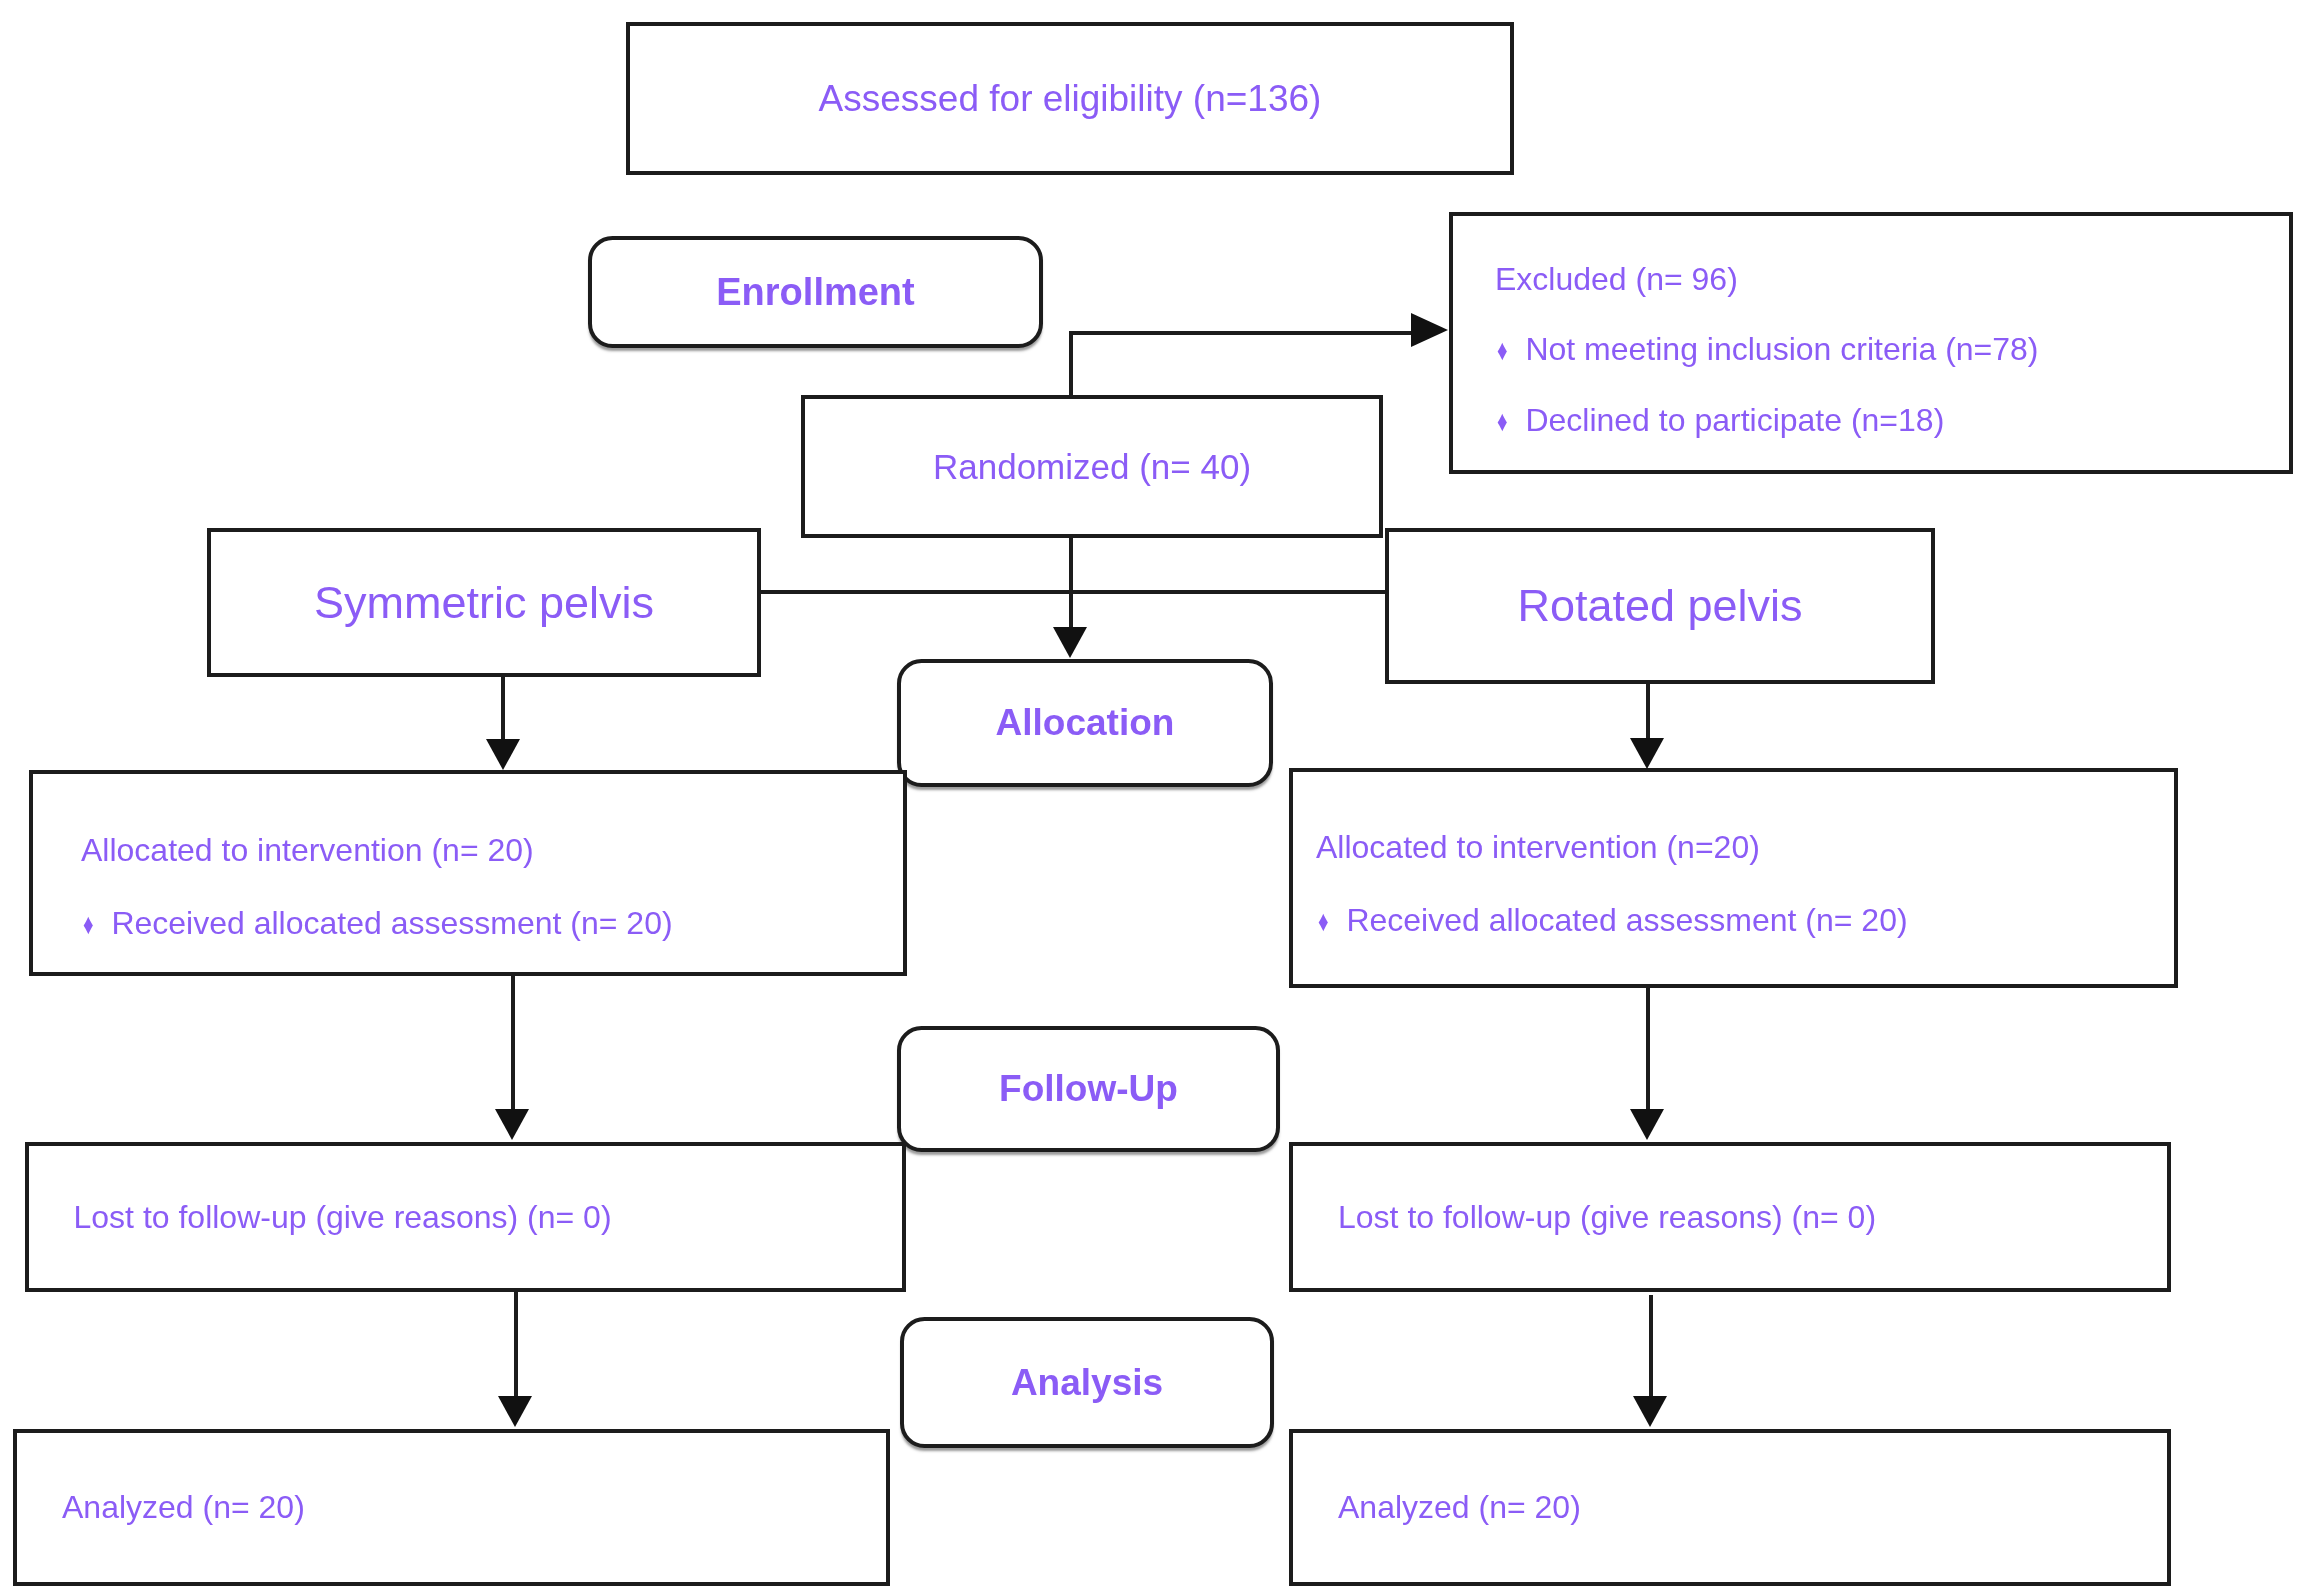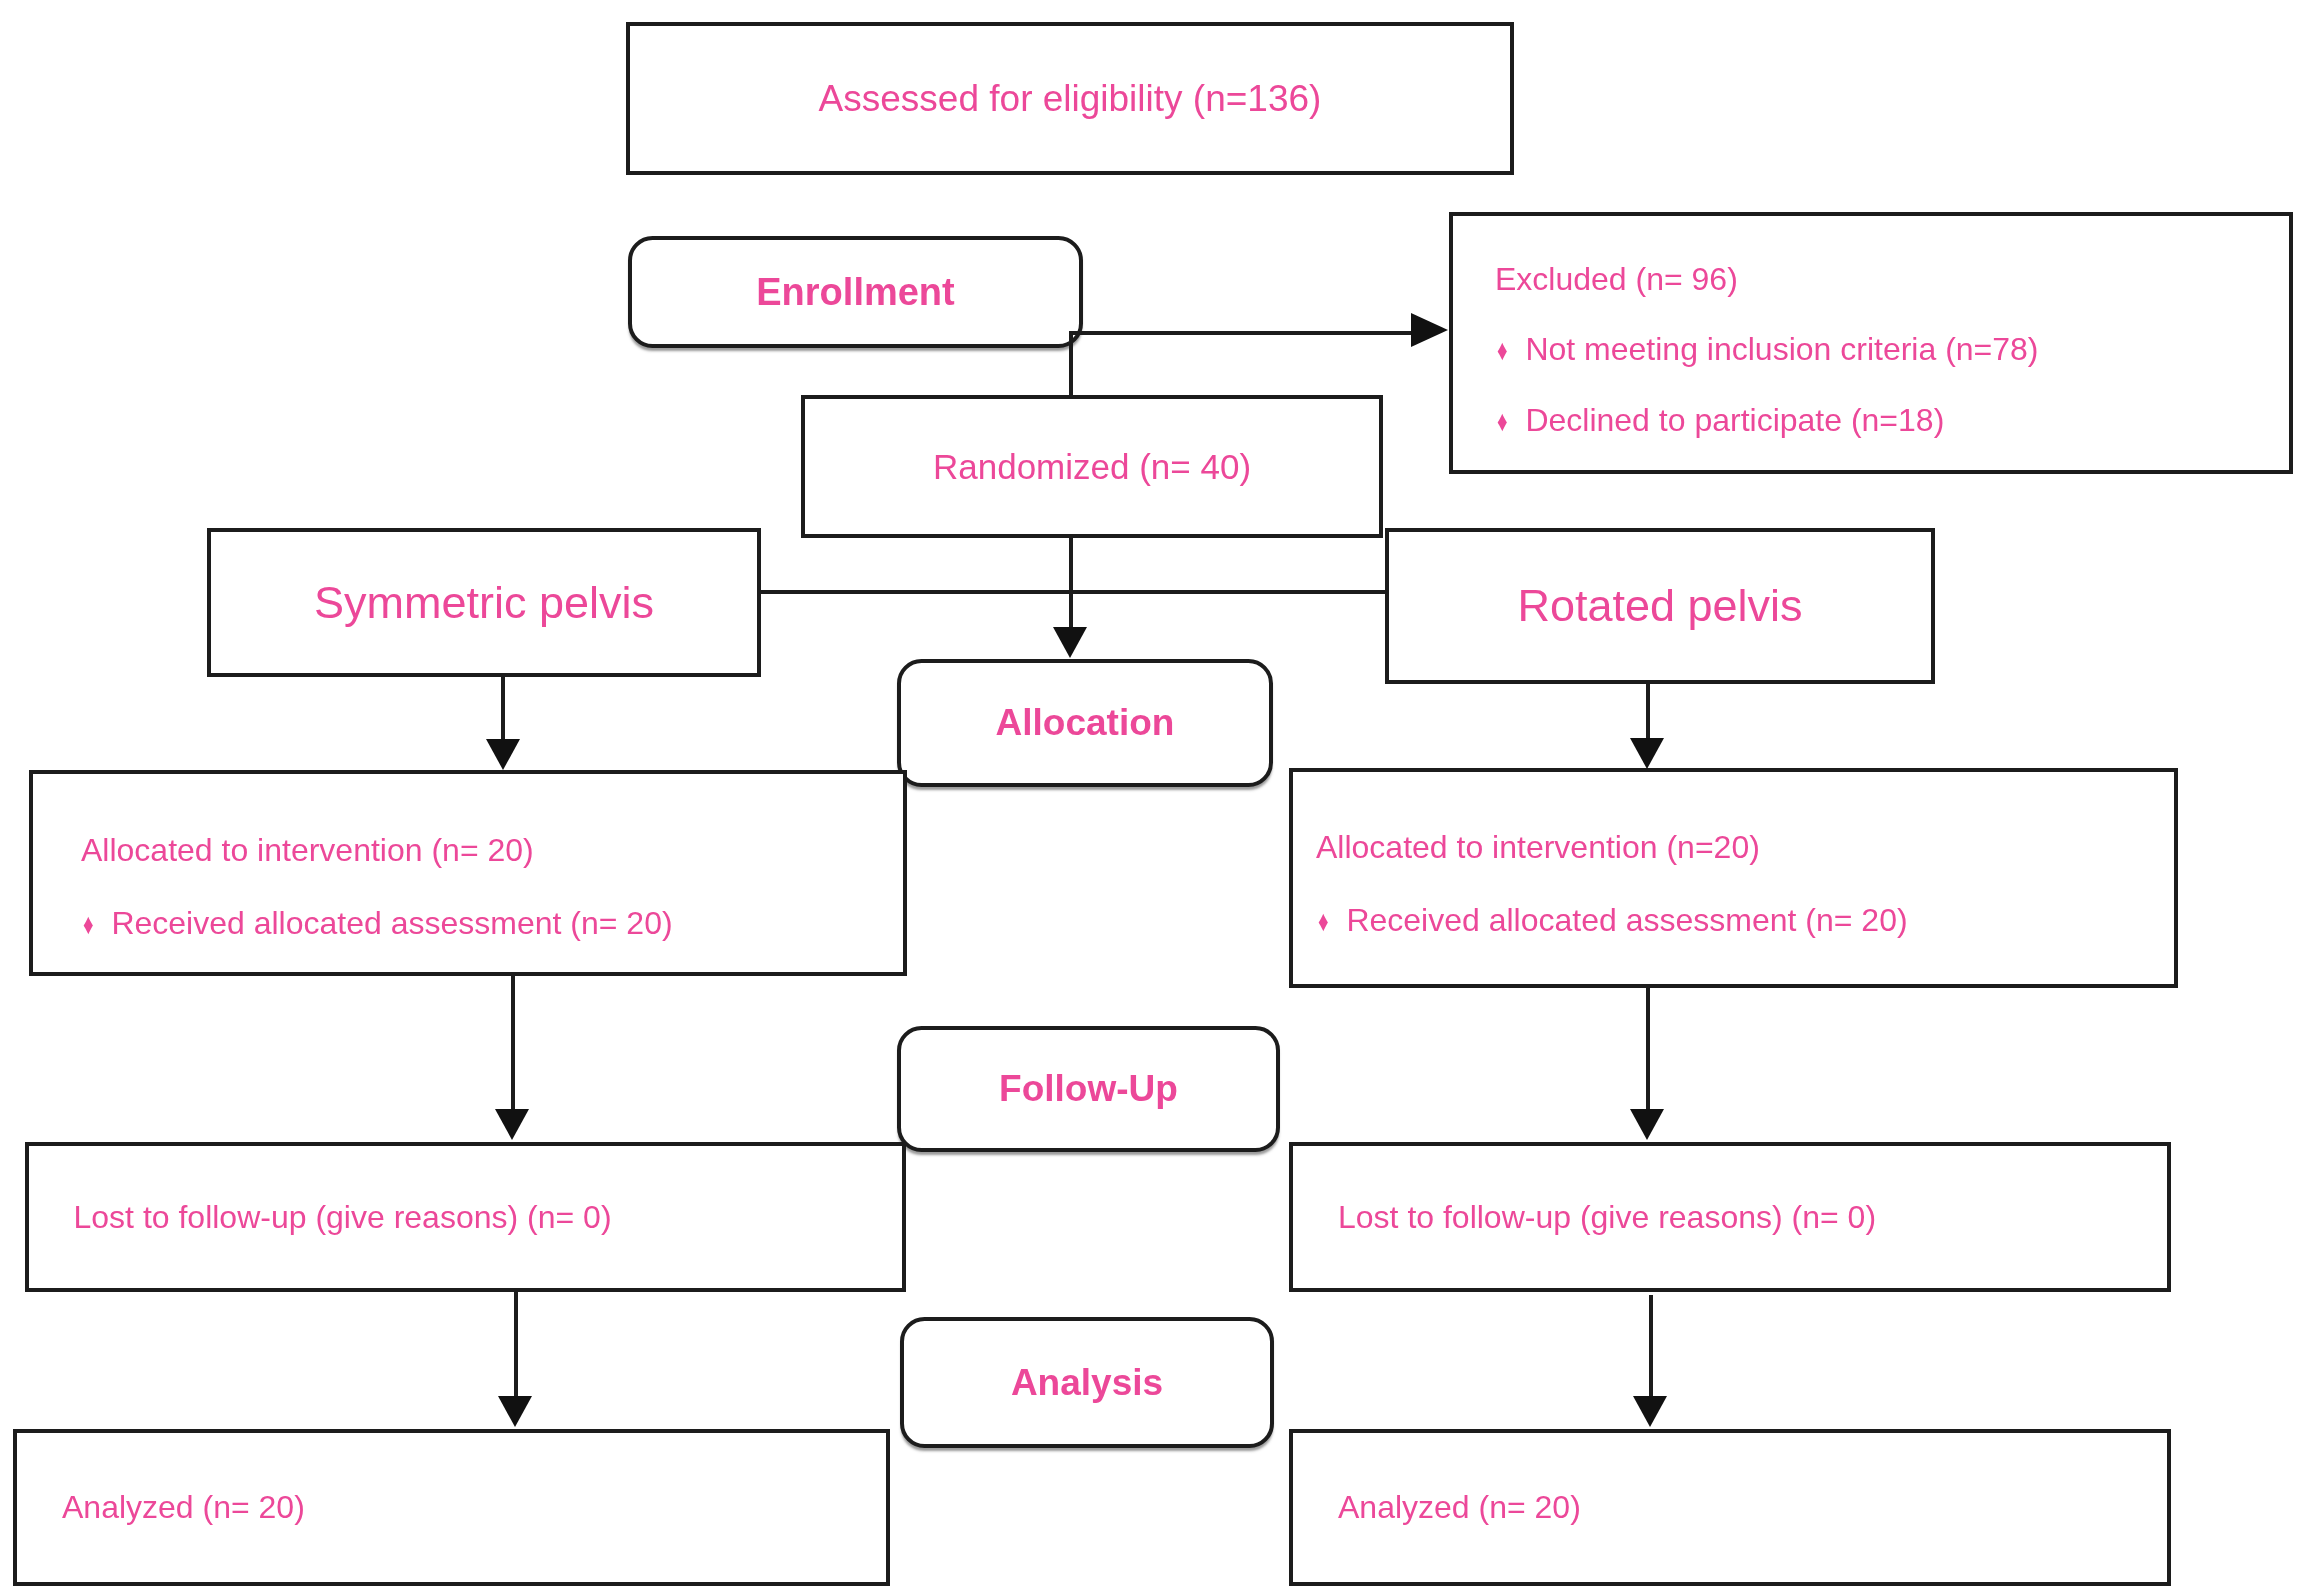--- a/index.html
+++ b/index.html
@@ -14,21 +14,21 @@
     background: #ffffff;
     font-family: "Liberation Sans", sans-serif;
     color: #1d1d1d;
     overflow: hidden;
   }
   .box {
     position: absolute;
     background: #ffffff;
     border: 4.4px solid #1c1c1c;
     box-sizing: border-box;
-    color: #ec4899;
+    color: #8b5cf6;
   }
   .center {
     display: flex;
     align-items: center;
     justify-content: center;
     text-align: center;
   }
   .left-center {
     display: flex;
     align-items: center;
@@ -67,21 +67,21 @@
   .arrow-right {
     position: absolute;
     width: 0; height: 0;
     border-top: 17.5px solid transparent;
     border-bottom: 17.5px solid transparent;
     border-left: 37px solid #111111;
   }
 
   
   #assessed   { left: 626px;  top: 22px;   width: 888px; height: 153px; font-size: 37px; }
-  #enrollment { left: 588px;  top: 236px;  width: 455px;  height: 112px; font-size: 38px; margin-left: 40px; }
+  #enrollment { left: 588px;  top: 236px;  width: 455px;  height: 112px; font-size: 38px; }
   #excluded   { left: 1449px; top: 212px;  width: 844px;  height: 262px; font-size: 32px; padding-left: 42px; }
   #randomized { left: 801px;  top: 395px;  width: 582px;  height: 143px; font-size: 35px; }
   #sym-pelvis { left: 207px;  top: 528px;  width: 554px;  height: 149px; font-size: 45px; }
   #rot-pelvis { left: 1385px; top: 528px;  width: 550px;  height: 156px; font-size: 45px; }
   #allocation { left: 897px; top: 659px;  width: 376px;  height: 128px; font-size: 37px; }
   #alloc-left { left: 29px;   top: 770px;  width: 878px; height: 206px; font-size: 32px; padding-left: 48px; }
   #alloc-right{ left: 1289px; top: 768px;  width: 889px; height: 220px; font-size: 32px; padding-left: 23px; padding-top: 39px; }
   #follow-up  { left: 897px; top: 1026px; width: 383px;  height: 126px; font-size: 37px; }
   #lost-left  { left: 24.5px;   top: 1142px; width: 881px; height: 150px; font-size: 32px; padding-left: 45px; }
   #lost-right { left: 1289px; top: 1142px; width: 882px; height: 150px; font-size: 32px; padding-left: 45px; }

